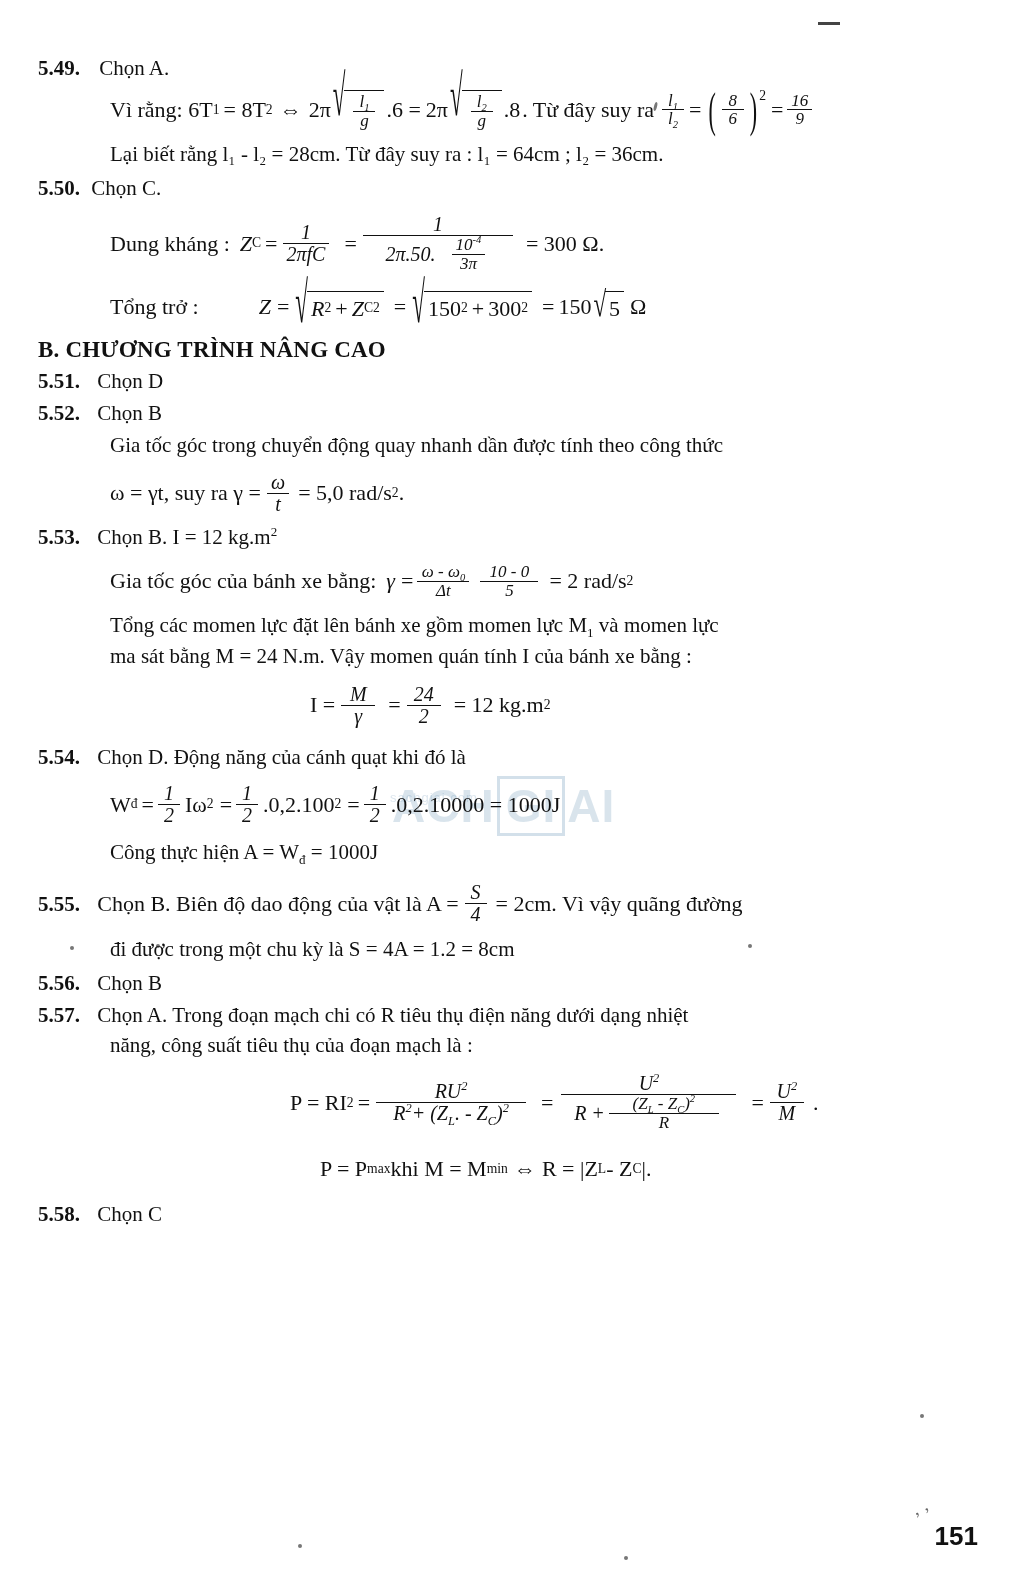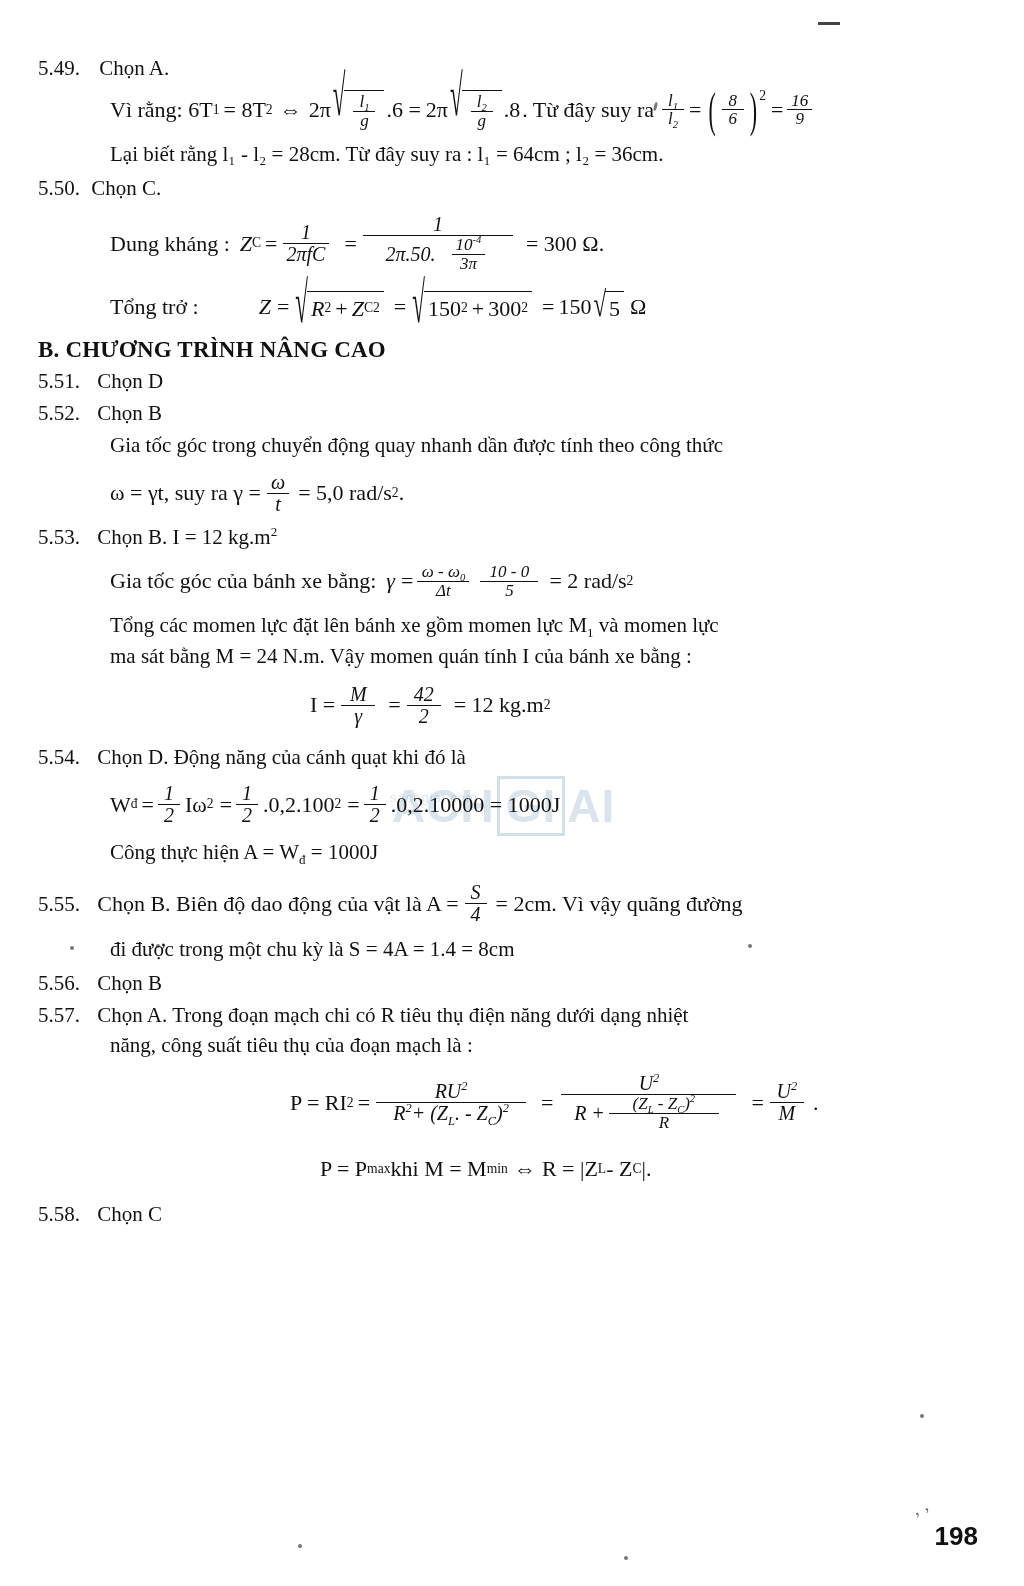--- a/index.html
+++ b/index.html
@@ -31,21 +31,21 @@
 
   
   .line {
     position: relative;
     font-size: 21px;
     line-height: 1.34;
     margin: 0 0 2px 0;
     white-space: nowrap;
   }
   .num {
-    font-weight: normal;
+    font-weight: bold;
     font-family: "Liberation Serif", serif;
   }
   .indent1 { padding-left: 72px; }
   .indent-none { padding-left: 0; }
   .wrapline { white-space: normal; }
 
   .heading {
     font-weight: bold;
     font-size: 23px;
     letter-spacing: .2px;
@@ -386,21 +386,21 @@
     <div class="line" style="margin-top:14px; padding-left:272px">
       <span class="math big">
         <span>I =</span>
         <span class="frac" style="margin-left:6px">
           <span class="n">M</span>
           <span class="bar" style="min-width:34px"></span>
           <span class="d ital">γ</span>
         </span>
         <span style="margin-left:8px">=</span>
         <span class="frac" style="margin-left:6px">
-          <span class="n">42</span>
+          <span class="n">24</span>
           <span class="bar" style="min-width:34px"></span>
           <span class="d">2</span>
         </span>
         <span style="margin-left:8px">= 12 kg.m</span>
           <sup>2</sup>
       </span>
     </div>
 
     <div class="line" style="margin-top:16px">
       <span class="num">5.54.</span>
@@ -446,21 +446,21 @@
       <span class="math big" style="margin-left:12px">
         <span>Chọn B. Biên độ dao động của vật là A =</span>
         <span class="frac" style="margin-left:6px">
           <span class="n">S</span>
           <span class="bar"></span>
           <span class="d">4</span>
         </span>
         <span style="margin-left:4px">= 2cm. Vì vậy quãng đường</span>
       </span>
     </div>
-    <div class="line indent1" style="margin-top:10px">đi được trong một chu kỳ là S = 4A = 1.4 = 8cm</div>
+    <div class="line indent1" style="margin-top:10px">đi được trong một chu kỳ là S = 4A = 1.2 = 8cm</div>
 
     <div class="line" style="margin-top:6px">
       <span class="num">5.56.</span>
       <span style="margin-left:12px">Chọn B</span>
     </div>
 
     <div class="line" style="margin-top:4px">
       <span class="num">5.57.</span>
       <span style="margin-left:12px">Chọn A. Trong đoạn mạch chi có R tiêu thụ điện năng dưới dạng nhiệt</span>
     </div>
@@ -514,14 +514,14 @@
       </span>
     </div>
 
     <div class="line" style="margin-top:16px">
       <span class="num">5.58.</span>
       <span style="margin-left:12px">Chọn C</span>
     </div>
 
   </div>
 
-  <div class="pagenum">198</div>
+  <div class="pagenum">151</div>
 </div>
 
 </body></html>

